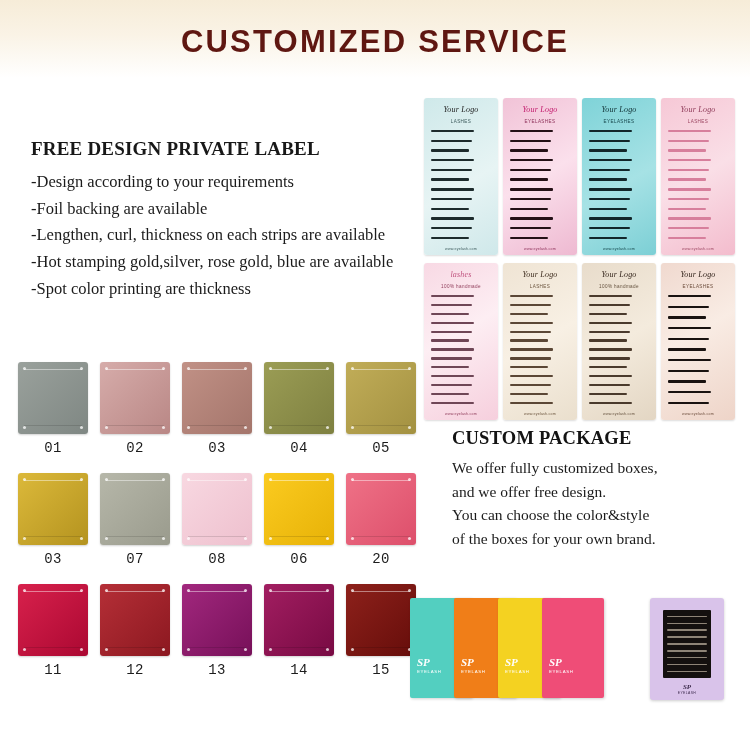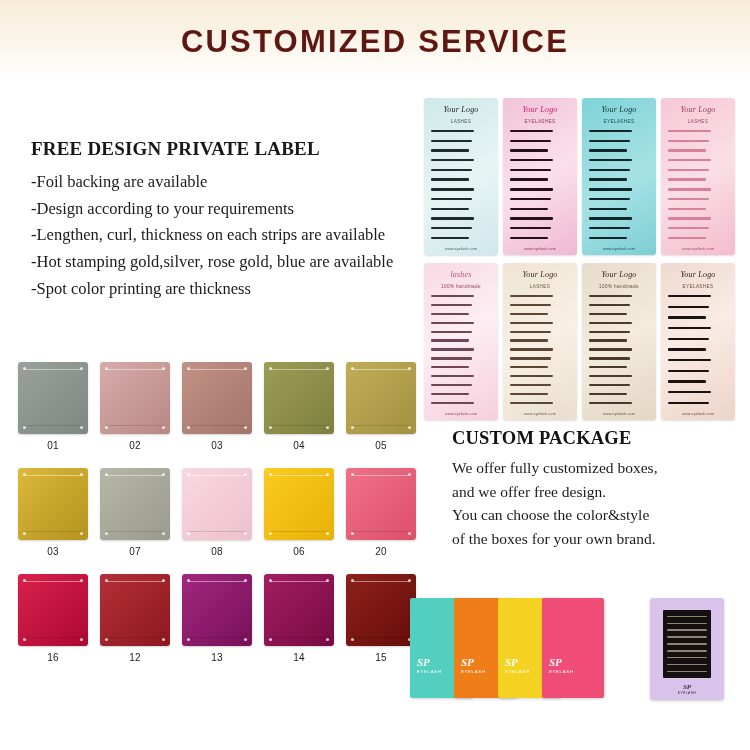--- a/index.html
+++ b/index.html
@@ -70,22 +70,22 @@
     content: "";
     position: absolute; left: 6px; right: 6px; bottom: 8px;
     height: 1px;
     background: rgba(0,0,0,.12);
   }
   .dot { position: absolute; width: 3px; height: 3px; border-radius: 50%; background: rgba(255,255,255,.75); }
   .dot.tl { left: 5px; top: 5px; } .dot.tr { right: 5px; top: 5px; }
   .dot.bl { left: 5px; bottom: 5px; } .dot.br { right: 5px; bottom: 5px; }
   .swatch-label {
     text-align: center;
-    font-size: 10px;
-    font-family: Liberation Sans, sans-serif;
+    font-size: 14px;
+    font-family: Liberation Mono, monospace;
     color: #1c1c1c;
     margin-top: 6px;
     letter-spacing: .3px;
   }
   .swatch-row + .swatch-row { margin-top: 17px; }
 
   
   .trays {
     position: absolute; left: 424px; top: 98px;
     width: 318px;
@@ -206,22 +206,22 @@
 <body>
 
 <div class="page">
 
   <div class="header">
     <div class="header-title">CUSTOMIZED SERVICE</div>
   </div>
 
   <div class="left-text">
     <div class="lt-heading">FREE DESIGN PRIVATE LABEL</div>
+    <div class="lt-line">-Design according to your requirements</div>
     <div class="lt-line">-Foil backing are available</div>
-    <div class="lt-line">-Design according to your requirements</div>
     <div class="lt-line">-Lengthen, curl, thickness on each strips are available</div>
     <div class="lt-line">-Hot stamping gold,silver, rose gold, blue are available</div>
     <div class="lt-line">-Spot color printing are thickness</div>
   </div>
 
   <div class="swatch-grid" id="swatch-grid">
       <div class="swatch-row">
         <div class="swatch-cell">
           <div class="swatch-chip" style="background: linear-gradient(135deg, rgb(154, 161, 156), rgb(127, 135, 131));">
             <span class="dot tl"></span>
@@ -316,21 +316,21 @@
         </div>
       </div>
       <div class="swatch-row">
         <div class="swatch-cell">
           <div class="swatch-chip" style="background: linear-gradient(135deg, rgb(216, 33, 76), rgb(171, 8, 50));">
             <span class="dot tl"></span>
             <span class="dot tr"></span>
             <span class="dot bl"></span>
             <span class="dot br"></span>
           </div>
-          <div class="swatch-label">16</div>
+          <div class="swatch-label">11</div>
         </div>
         <div class="swatch-cell">
           <div class="swatch-chip" style="background: linear-gradient(135deg, rgb(181, 47, 55), rgb(140, 24, 32));">
             <span class="dot tl"></span>
             <span class="dot tr"></span>
             <span class="dot bl"></span>
             <span class="dot br"></span>
           </div>
           <div class="swatch-label">12</div>
         </div>

